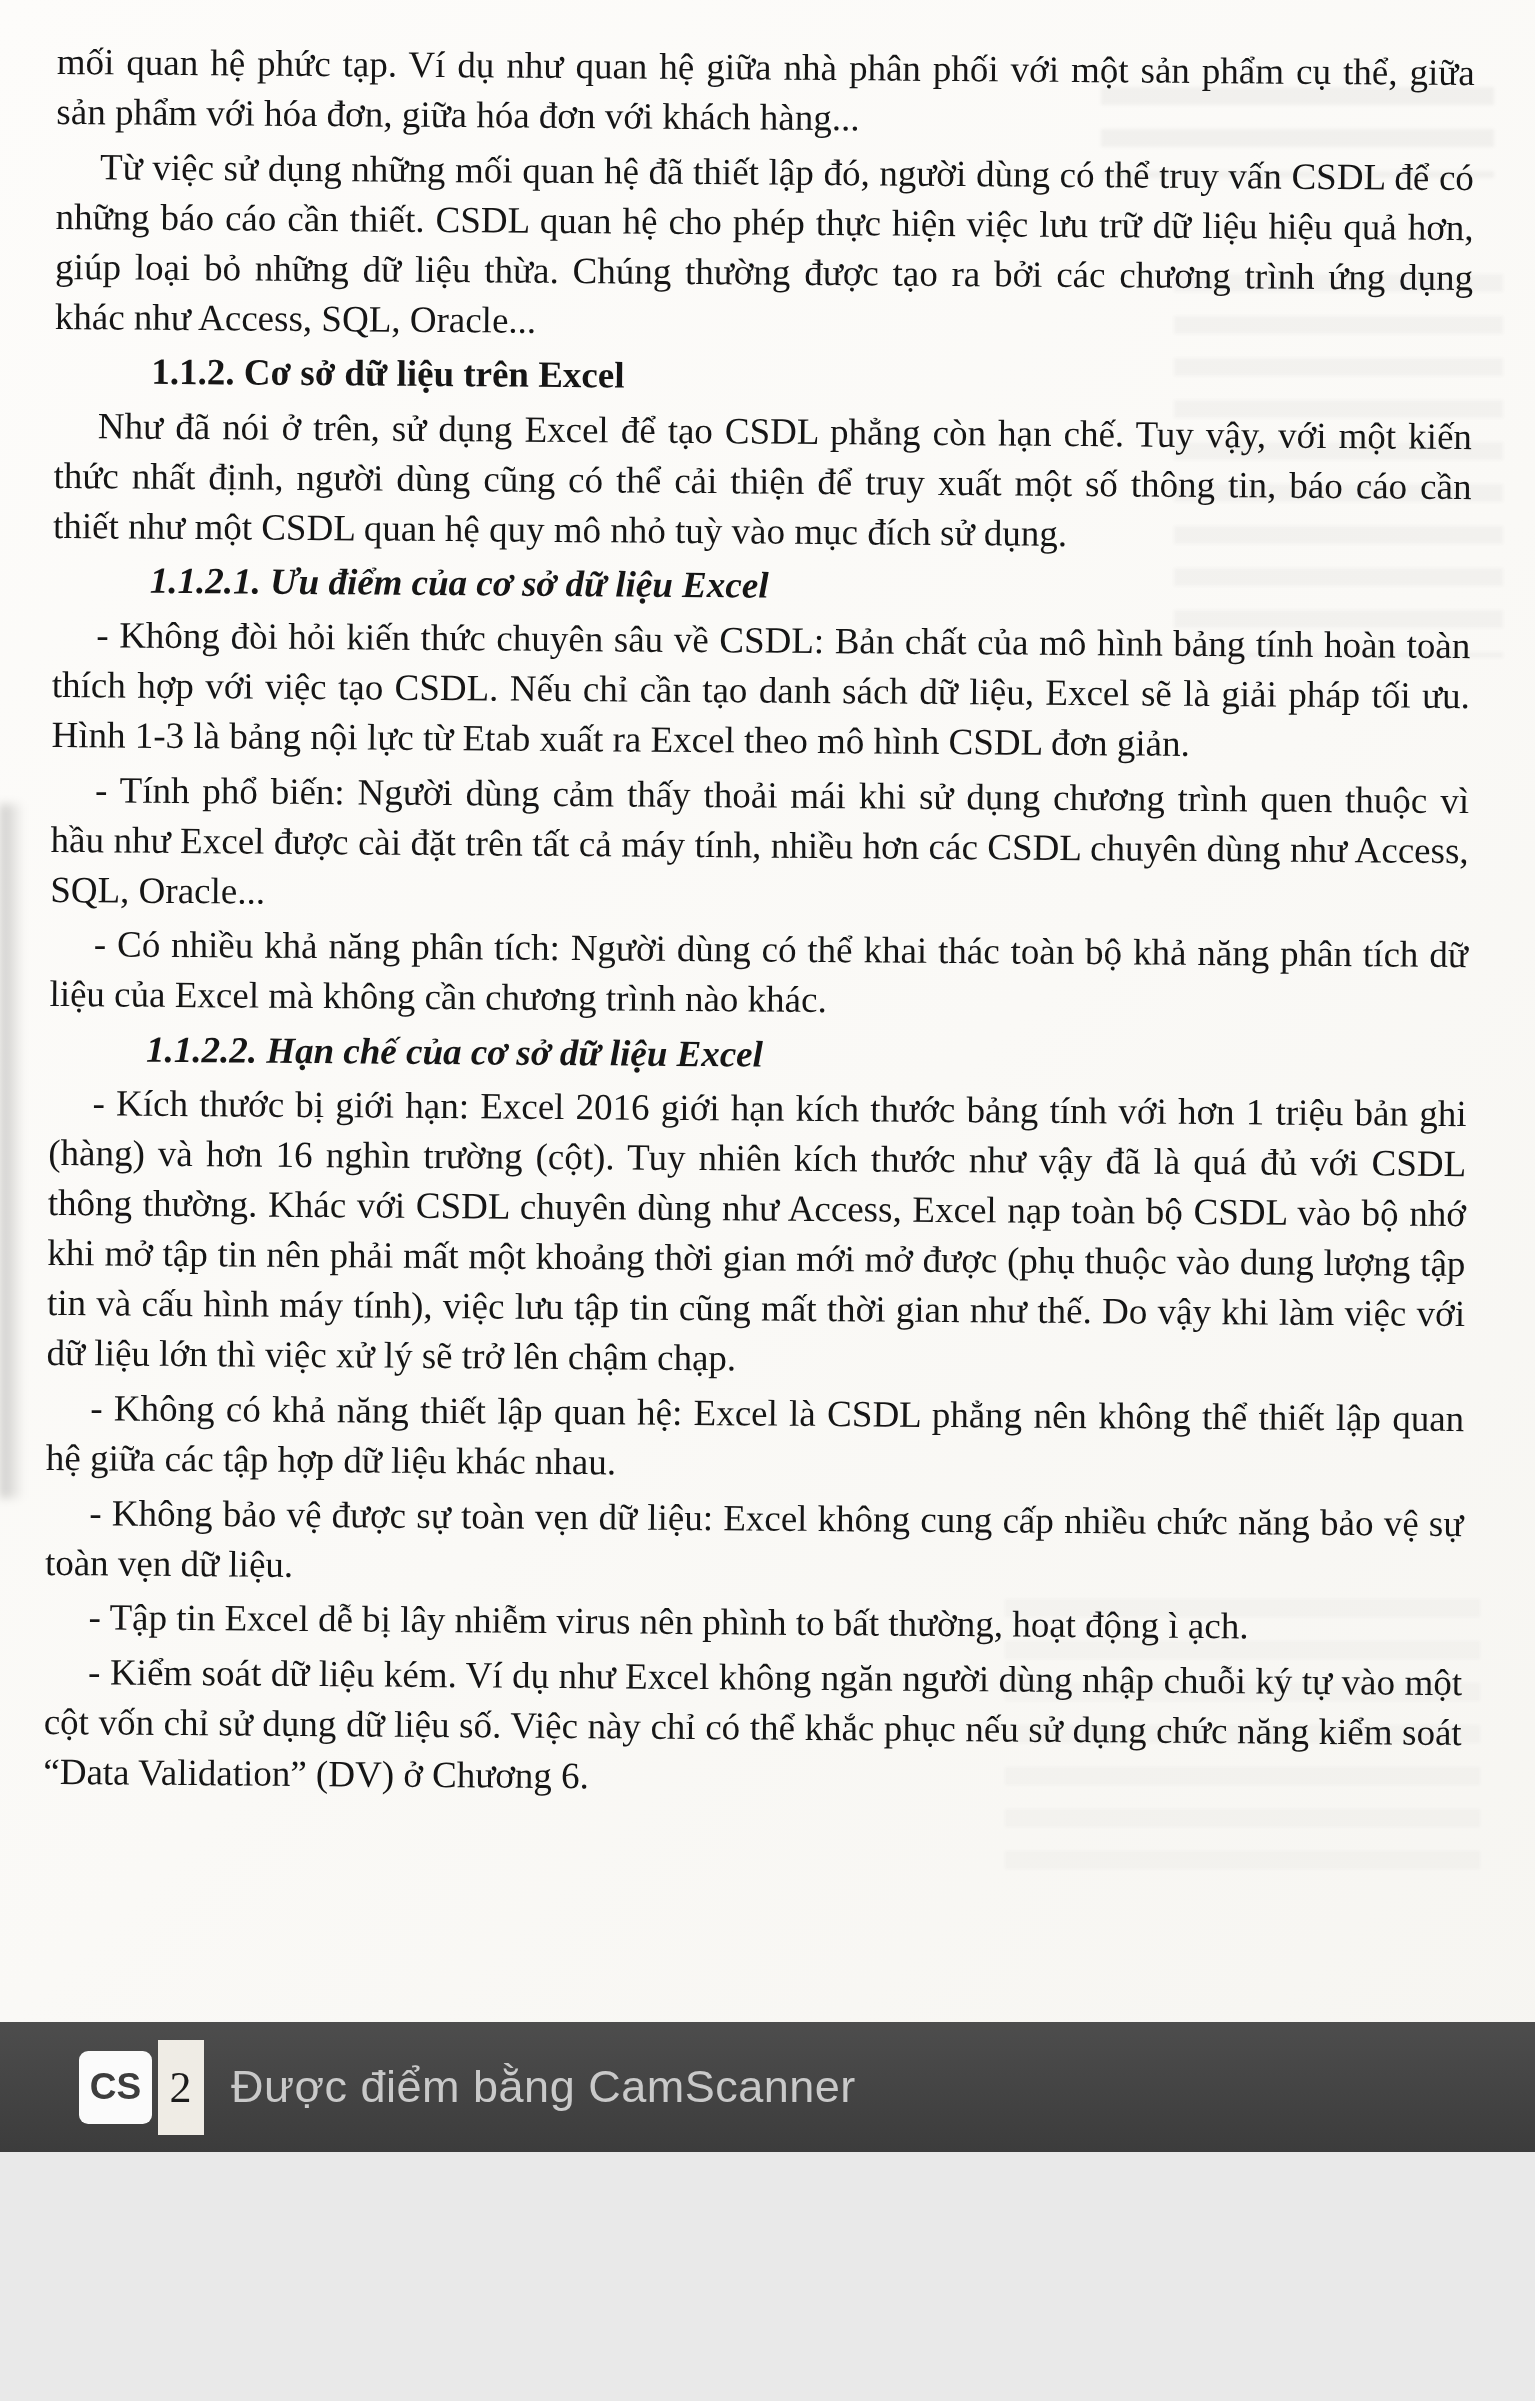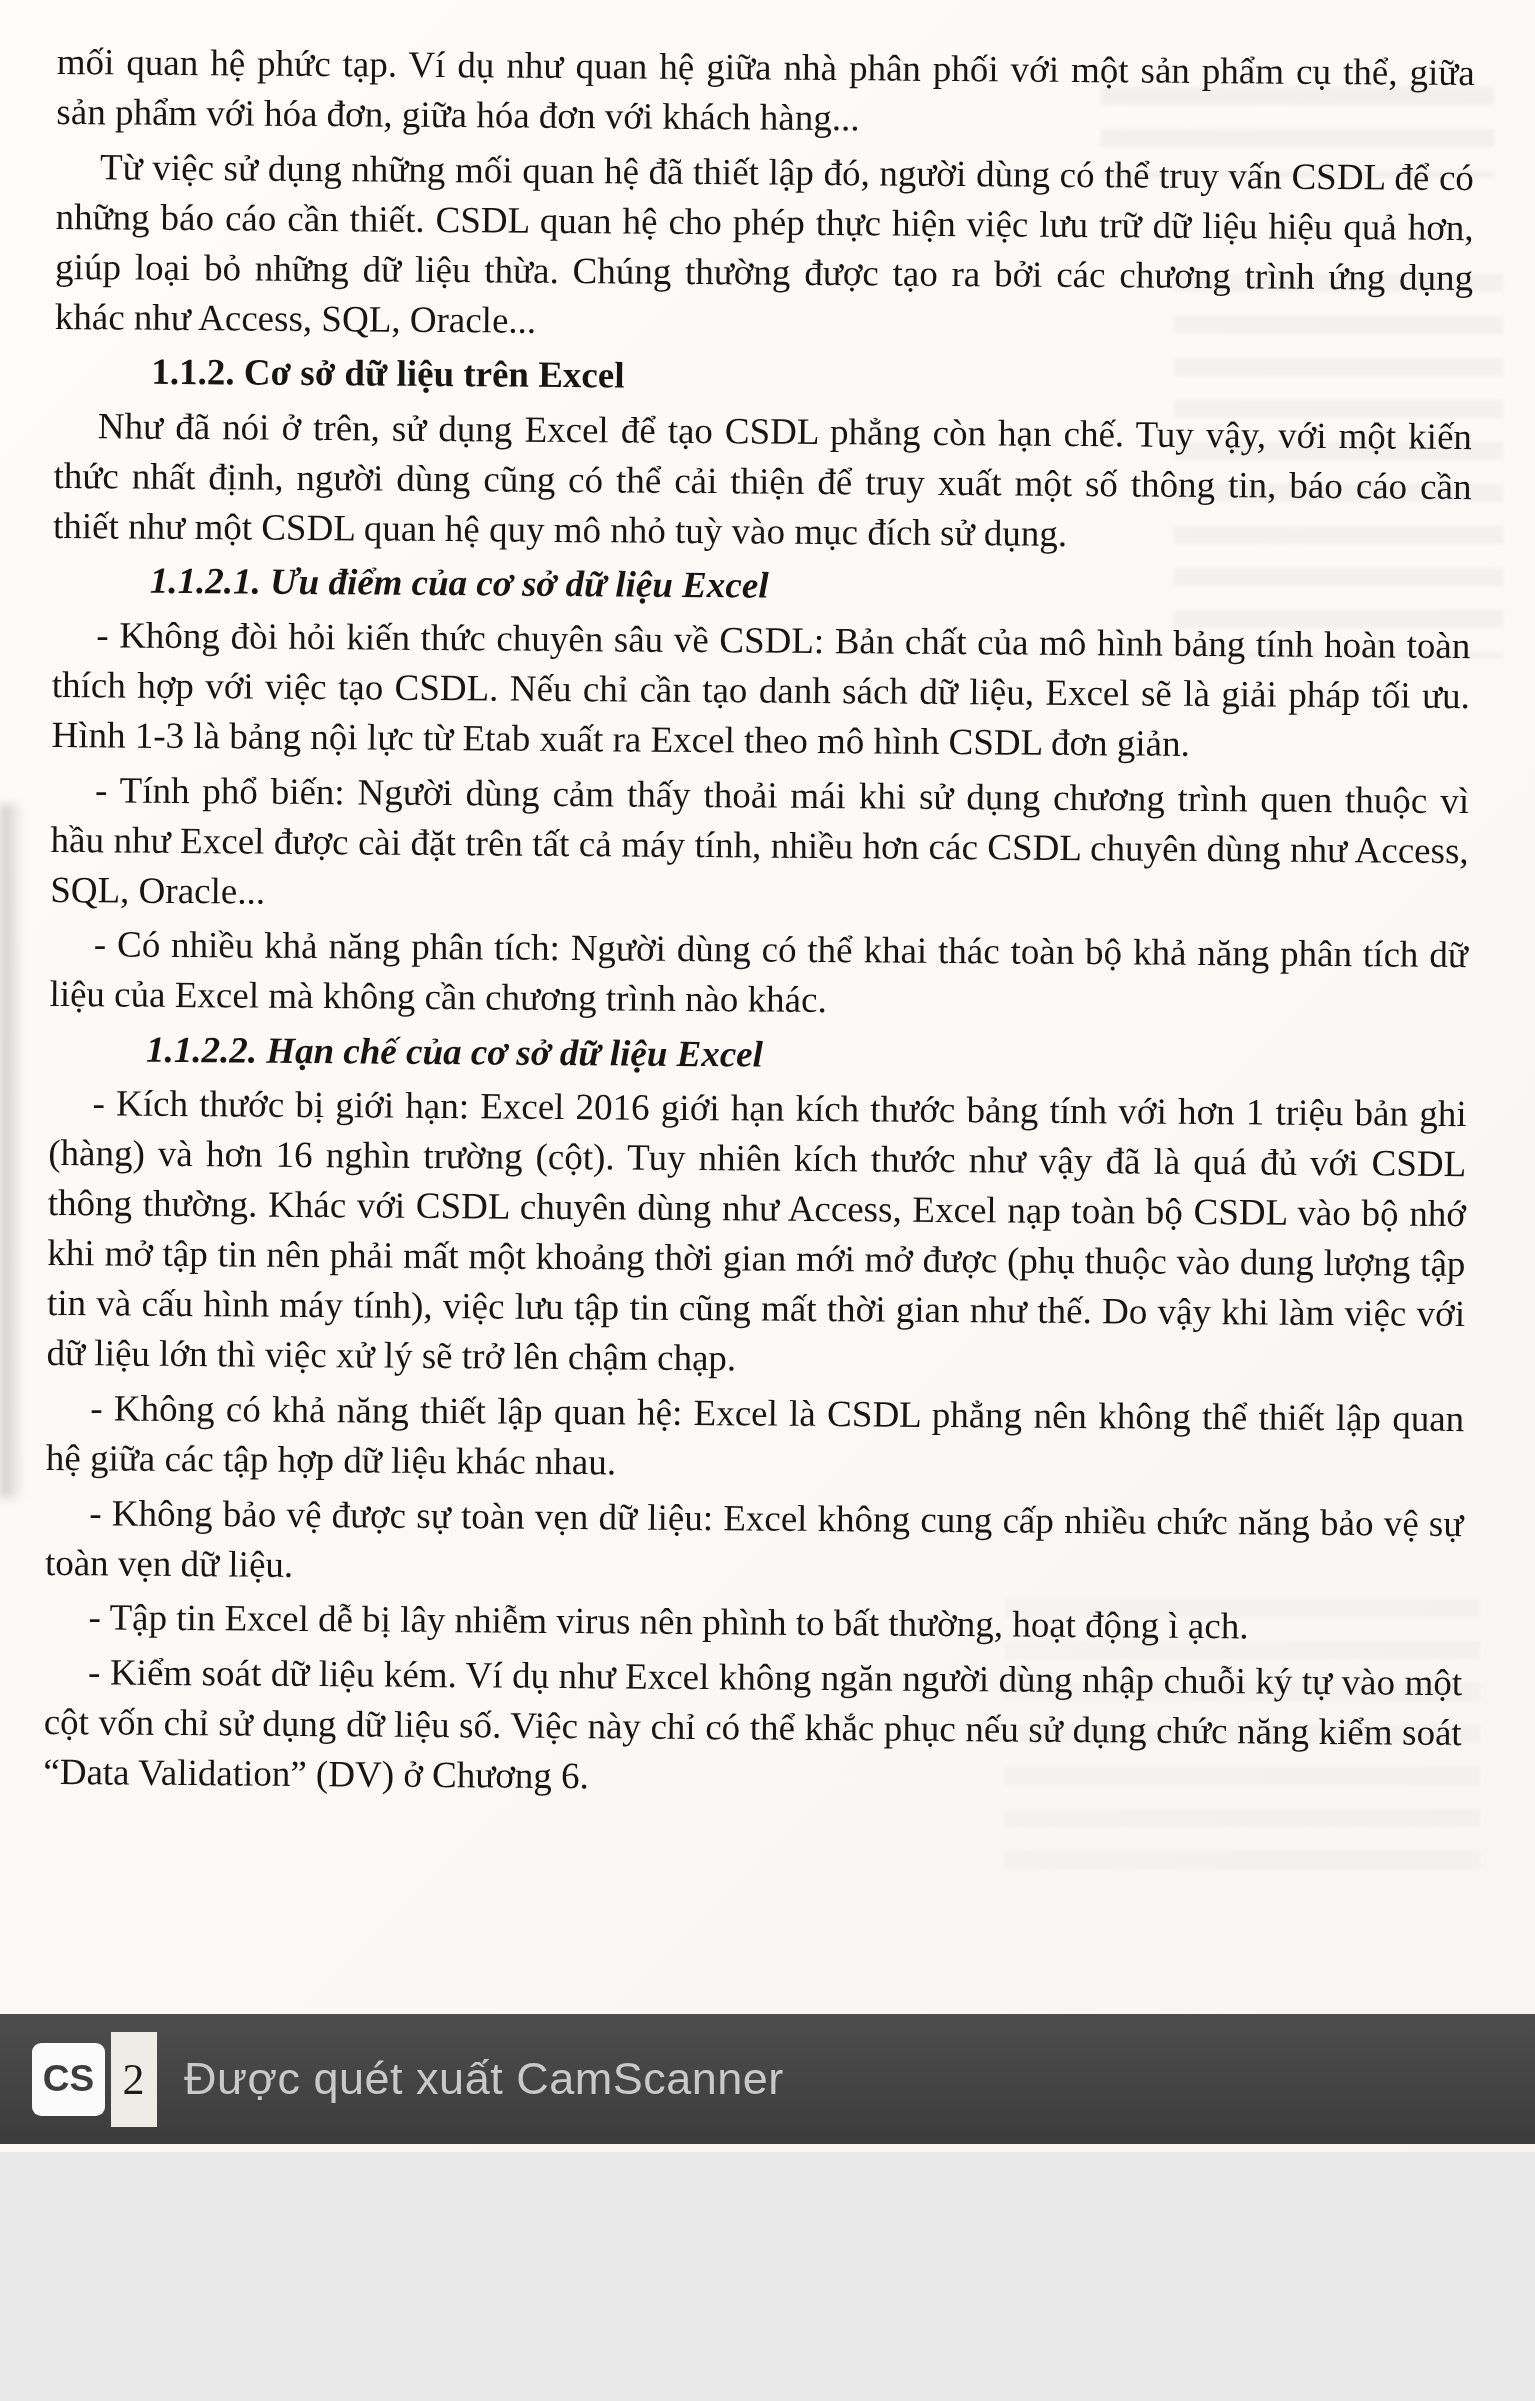--- a/index.html
+++ b/index.html
@@ -58,26 +58,26 @@
       rgba(110,110,110,0.07) 0px, rgba(110,110,110,0.07) 18.3px,
       rgba(0,0,0,0) 18.3px, rgba(0,0,0,0) 42px);
     filter: blur(1.8px);
   }
   .ghost.g1 { top: 87px;  right: 41px; width: 393px; height: 91px; }
   .ghost.g2 { top: 274px; right: 32px; width: 329px; height: 384px; opacity: .8; }
   .ghost.g3 { top: 1599px; right: 55px; width: 475px; height: 292px; opacity: .6; }
   
   .footer-bar {
     position: absolute;
-    left: 0; right: 0; bottom: 8px;
+    left: 0; right: 0; bottom: 0;
     height: 130px;
     background: linear-gradient(180deg, #4d4d4d, #3c3c3c);
     display: flex;
     align-items: center;
-    padding-left: 32px;
+    padding-left: 79px;
     box-sizing: border-box;
   }
   .cs-logo {
     width: 73px; height: 73px;
     background: #fbfbfb;
     border-radius: 9.1px;
     display: flex;
     align-items: center;
     justify-content: center;
     font-family: "Liberation Sans", sans-serif;
@@ -135,17 +135,17 @@
     <p>- Kiểm soát dữ liệu kém. Ví dụ như Excel không ngăn người dùng nhập chuỗi ký tự vào một cột vốn chỉ sử dụng dữ liệu số. Việc này chỉ có thể khắc phục nếu sử dụng chức năng kiểm soát “Data Validation” (DV) ở Chương 6.</p>
   </div>
 
   <div class="footer-bar">
     <div class="cs-logo">
       <span>CS</span>
     </div>
     <div class="page-chip">
       <span>2</span>
     </div>
-    <span class="wm-text">Được quét xuất CamScanner</span>
+    <span class="wm-text">Được điểm bằng CamScanner</span>
   </div>
 
 </div>
 
 
 </body></html>

